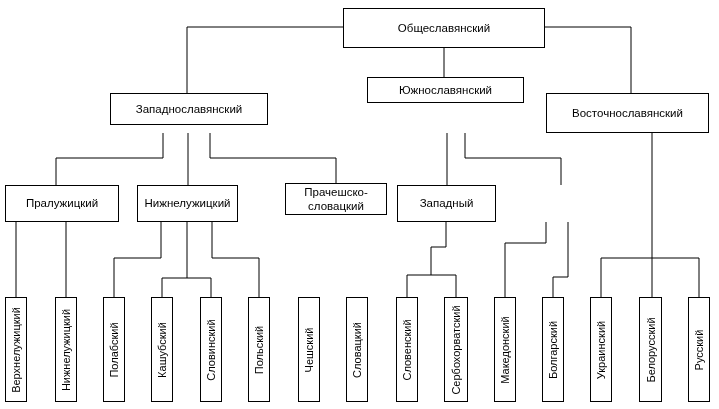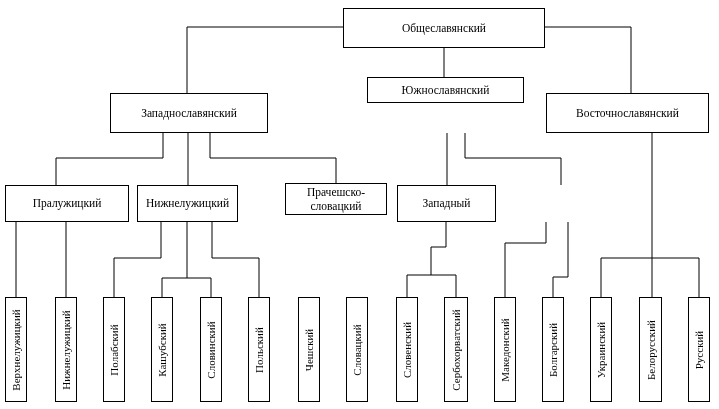--- a/index.html
+++ b/index.html
@@ -1,21 +1,21 @@
 <!DOCTYPE html>
 <html><head>
 <meta charset="utf-8">
 <style>
   html, body { margin: 0; padding: 0; background: #ffffff; }
   #stage {
     position: relative;
     width: 719px;
     height: 409px;
     background: #ffffff;
-    font-family: Liberation Serif, serif;
+    font-family: Liberation Sans, sans-serif;
     color: #000000;
     overflow: hidden;
   }
   #wires {
     position: absolute;
     left: 0; top: 0;
     width: 719px; height: 409px;
   }
   .hbox {
     position: absolute;
@@ -43,24 +43,24 @@
     justify-content: center;
     overflow: visible;
   }
   .vbox span {
     transform: rotate(-90deg);
     white-space: nowrap;
     font-size: 11px;
   }
   
   .n-root  { left: 343px; top: 8px;   width: 202px; height: 40px; }
-  .n-west  { left: 110px; top: 93px;  width: 158px; height: 40px; }
+  .n-west  { left: 110px; top: 93px;  width: 158px; height: 32px; }
   .n-south { left: 367px; top: 77px;  width: 157px; height: 26px; }
   .n-east  { left: 546px; top: 93px;  width: 163px; height: 40px; }
-  .n-pralu { left: 5px;   top: 185px; width: 124px; height: 37px; }
+  .n-pralu { left: 5px;   top: 185px; width: 114px; height: 37px; }
   .n-prale { left: 137px; top: 185px; width: 101px; height: 37px; }
   .n-prach { left: 285px; top: 183px; width: 102px; height: 32px; }
   .n-zap   { left: 397px; top: 185px; width: 99px;  height: 37px; }
   .n-vos   { left: 512px; top: 185px; width: 98px;  height: 37px; }
   
   .l-0  { left: 5px; }
   .l-1  { left: 55px; }
   .l-2  { left: 103px; }
   .l-3  { left: 151px; }
   .l-4  { left: 200px; }

